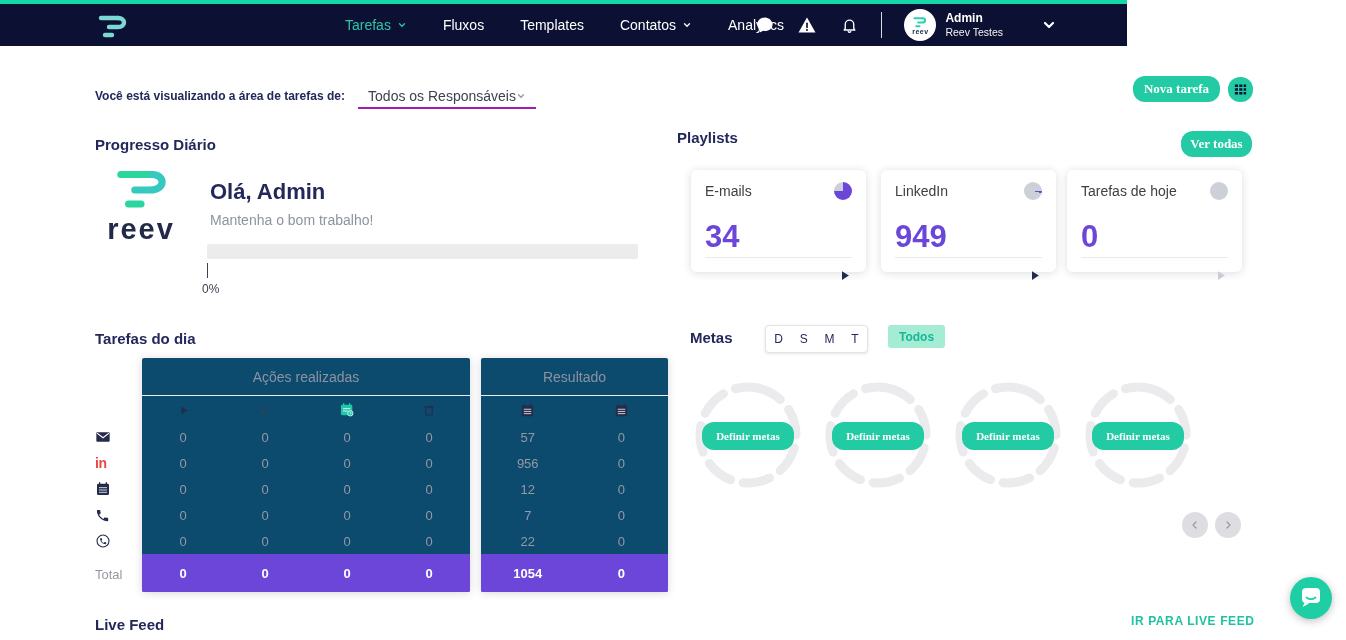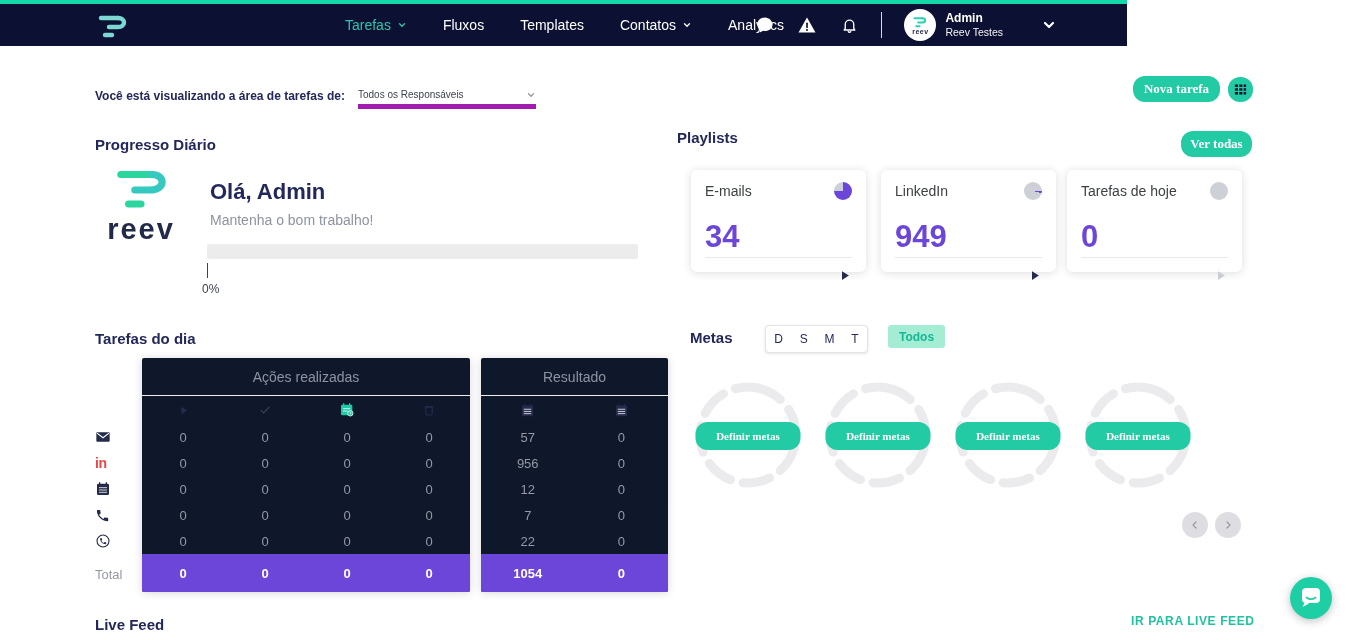--- a/index.html
+++ b/index.html
@@ -19,37 +19,37 @@
   .nav-icon { width:20px; height:20px; display:flex; align-items:center; justify-content:center; cursor:pointer; }
   .nav-divider { width:1px; height:26px; background:rgba(255,255,255,.85); }
   .avatar { width:32px; height:32px; border-radius:50%; background:#fff; display:flex; flex-direction:column; align-items:center; justify-content:center; overflow:hidden; }
   .avatar .mini-word { font-size:7px; font-weight:700; color:#232949; letter-spacing:.5px; line-height:6px; }
   .nav-user { color:#fff; line-height:1.15; }
   .nav-user .name { font-size:12px; font-weight:700; }
   .nav-user .org { font-size:10.5px; font-weight:400; opacity:.95; }
   
   .filter-label { position:absolute; left:95px; top:89px; font-size:12px; font-weight:700; color:#23285a; }
   .resp-select { position:absolute; left:358px; top:85px; width:178px; height:24px;
-    display:flex; align-items:center; justify-content:space-between;
-    border-bottom:5px solid #a21caf; font-size:10px; color:#3c4250; cursor:pointer; }
+    display:flex; align-items:center; justify-content:center;
+    border-bottom:2px solid #a21caf; font-size:14px; color:#3c4250; cursor:pointer; }
   .btn { background:#22cba4; color:#fff; font-weight:700; border:none; border-radius:12px; cursor:pointer; font-family:Liberation Serif, serif; }
   .new-task-btn { position:absolute; left:1133px; top:76px; width:87px; height:26px; font-size:13px; }
   .grid-btn { position:absolute; left:1228px; top:77px; width:25px; height:25px; display:flex; align-items:center; justify-content:center; }
   
   .section-title { position:absolute; font-size:15px; font-weight:700; color:#23285a; }
   
   .brand-logo { position:absolute; left:103px; top:168px; width:76px; text-align:center; }
   .brand-word { font-size:29px; font-weight:700; color:#232949; letter-spacing:2px; line-height:26px; }
   .greeting { position:absolute; left:210px; top:179px; font-size:22px; font-weight:700; color:#23285a; }
   .greet-sub { position:absolute; left:210px; top:212px; font-size:14px; color:#8d93a0; }
   .progress-track { position:absolute; left:207px; top:244px; width:431px; height:15px; background:#ececec; border-radius:2px; }
   .progress-marker { position:absolute; left:207px; top:263px; width:1px; height:15px; background:#3c4250; }
   .progress-pct { position:absolute; left:202px; top:282px; font-size:12px; color:#3c4250; }
   
-  .tcard { position:absolute; top:358px; background:#0f172a; border-radius:2px;
+  .tcard { position:absolute; top:358px; background:#0c4a6e; border-radius:2px;
     box-shadow:0 1px 8px rgba(40,40,60,.18); display:flex; flex-direction:column; }
   .tcard-actions { left:142px; width:328px; height:234px; }
   .tcard-results { left:481px; width:187px; height:234px; }
   .tcard .thead { height:38px; display:flex; align-items:center; justify-content:center;
     font-size:14px; color:#8d93a0; border-bottom:1px solid #ededf0; }
   .tcard .ticons { height:28px; display:grid; align-items:center; justify-items:center; }
   .tcard-actions .ticons, .tcard-actions .trow, .tcard-actions .ttotal { grid-template-columns:repeat(4,1fr); }
   .tcard-results .ticons, .tcard-results .trow, .tcard-results .ttotal { grid-template-columns:repeat(2,1fr); }
   .tcard .trow { height:26px; display:grid; align-items:center; justify-items:center; font-size:13px; color:#9599a4; }
   .tcard .ttotal { height:38px; margin-top:auto; display:grid; align-items:center; justify-items:center;
@@ -73,21 +73,21 @@
   .pcard .playrow { display:flex; justify-content:flex-end; margin-top:10px; }
   
   .v-divider { position:absolute; left:668px; top:358px; width:1px; height:148px; background:#ececef; }
   .dsmt { position:absolute; left:765px; top:325px; width:103px; height:28px; background:#fff;
     border:1px solid #e4e4e8; border-radius:4px; display:flex; align-items:center; justify-content:space-around;
     font-size:12px; color:#23285a; box-shadow:0 1px 3px rgba(40,40,60,.12); }
   .dsmt span { cursor:pointer; padding:0 2px; }
   .todos-pill { position:absolute; left:888px; top:325px; height:23px; padding:0 11px; background:#a5ecd5;
     color:#17b894; font-size:12px; font-weight:700; border:none; border-radius:3px; cursor:pointer; font-family:inherit; }
   .goal { position:absolute; top:380px; width:110px; height:110px; }
-  .goal .define-btn { position:absolute; left:50%; top:42px; transform:translateX(-50%); width:105px; height:28px;
+  .goal .define-btn { position:absolute; left:50%; top:42px; transform:translateX(-50%); width:92px; height:28px;
     font-size:11px; white-space:nowrap; }
   .pager { position:absolute; top:512px; width:26px; height:26px; border-radius:50%; background:#dedee2;
     display:flex; align-items:center; justify-content:center; cursor:pointer; }
   
   .live-feed-title { left:95px; top:616px; }
   .go-live { position:absolute; left:1131px; top:614px; font-size:12px; font-weight:700; color:#1fc3a1;
     letter-spacing:.6px; cursor:pointer; }
   .chat-fab { position:absolute; left:1290px; top:577px; width:42px; height:42px; border-radius:50%;
     background:#1ecfa6; box-shadow:0 2px 8px rgba(0,0,0,.25); display:flex; align-items:center; justify-content:center; cursor:pointer; }
 </style>

